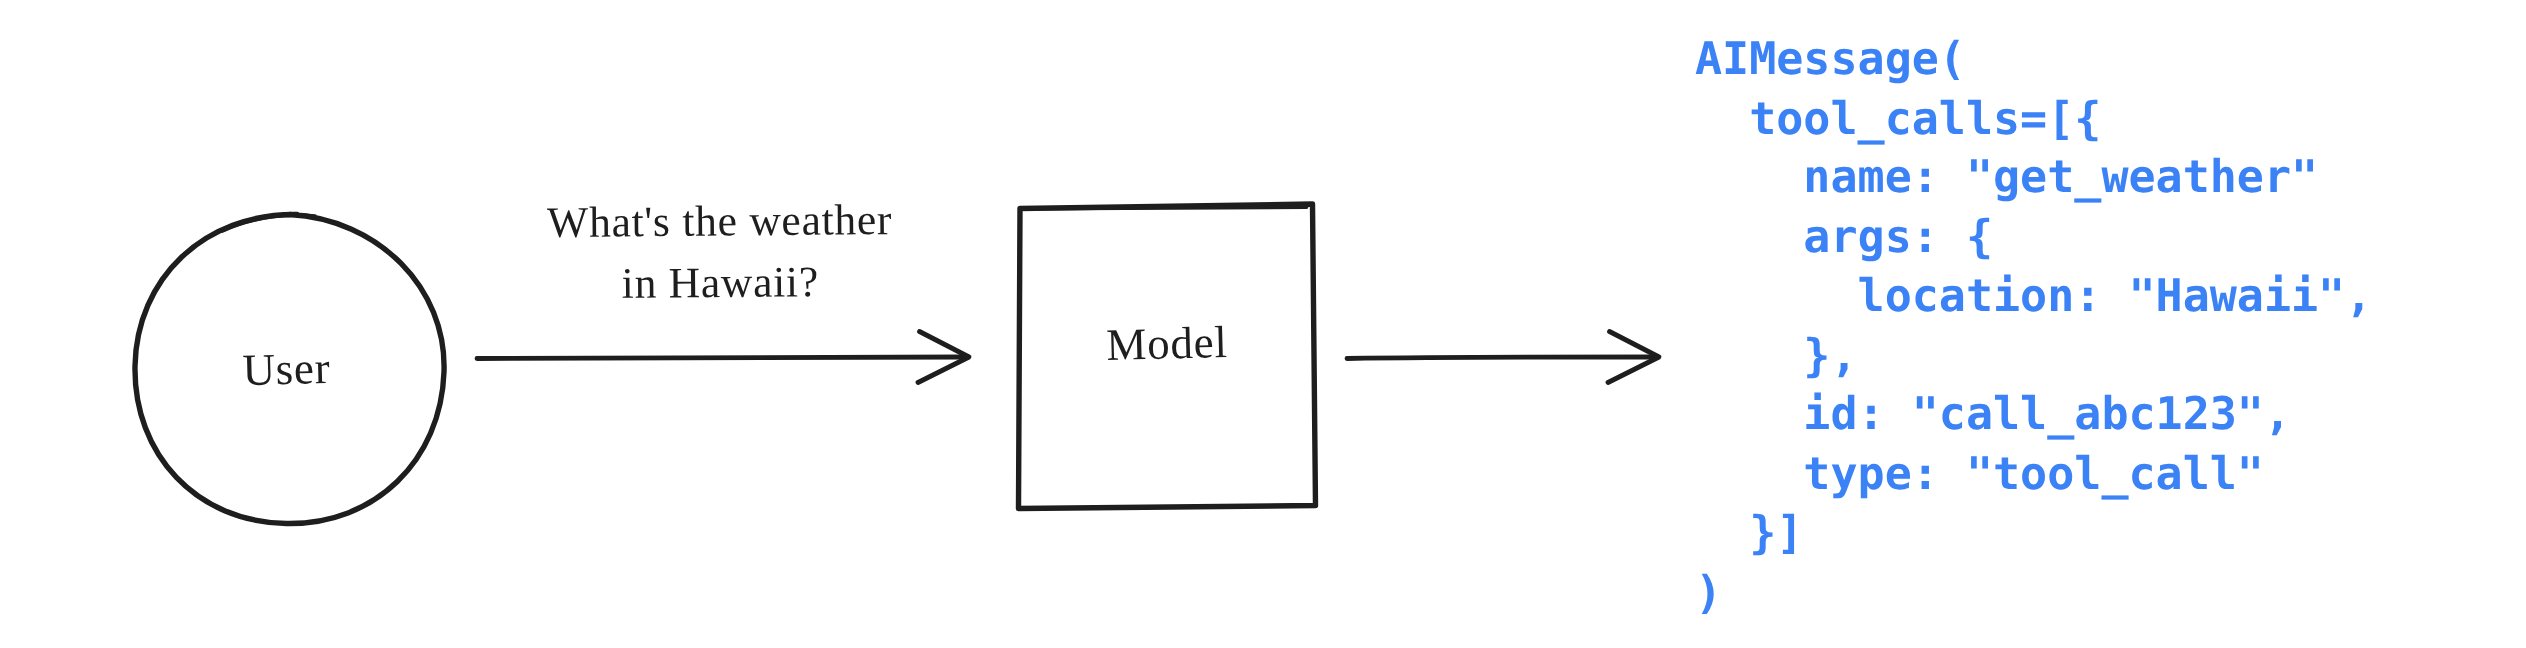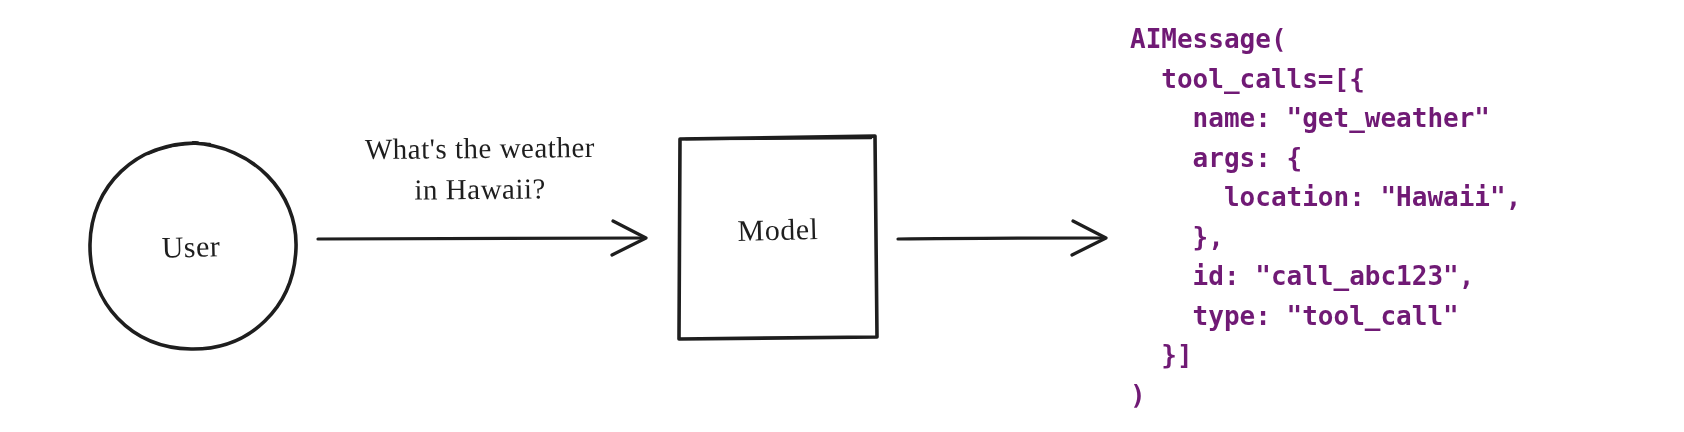--- a/index.html
+++ b/index.html
@@ -53,23 +53,23 @@
     white-space: nowrap;
     letter-spacing: 0.5px;
   }
   .code-block {
     position: absolute;
     left: 1130px;
     top: 20px;
     margin: 0;
     font-family: "DejaVu Sans Mono", monospace;
     font-weight: bold;
-    font-size: 26px;
+    font-size: 30px;
     line-height: 39.5px;
-    color: #701a75;
+    color: #3b82f6;
     white-space: pre;
   }
   .code-line {
     white-space: pre;
     height: 39.5px;
   }
 </style>
 </head>
 <body>
 

